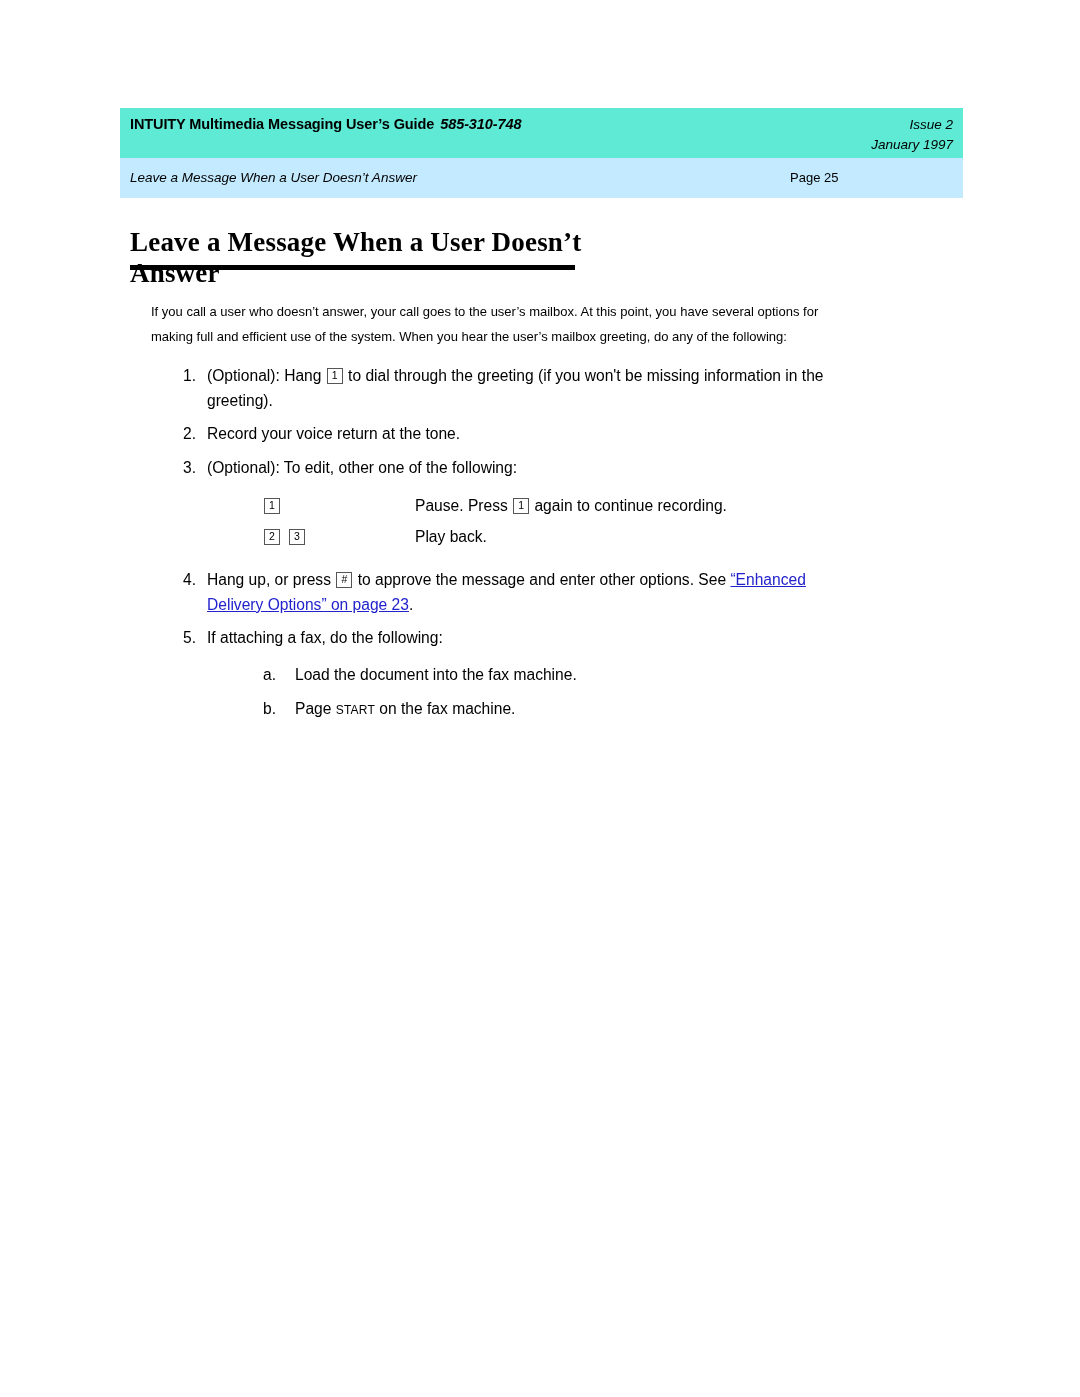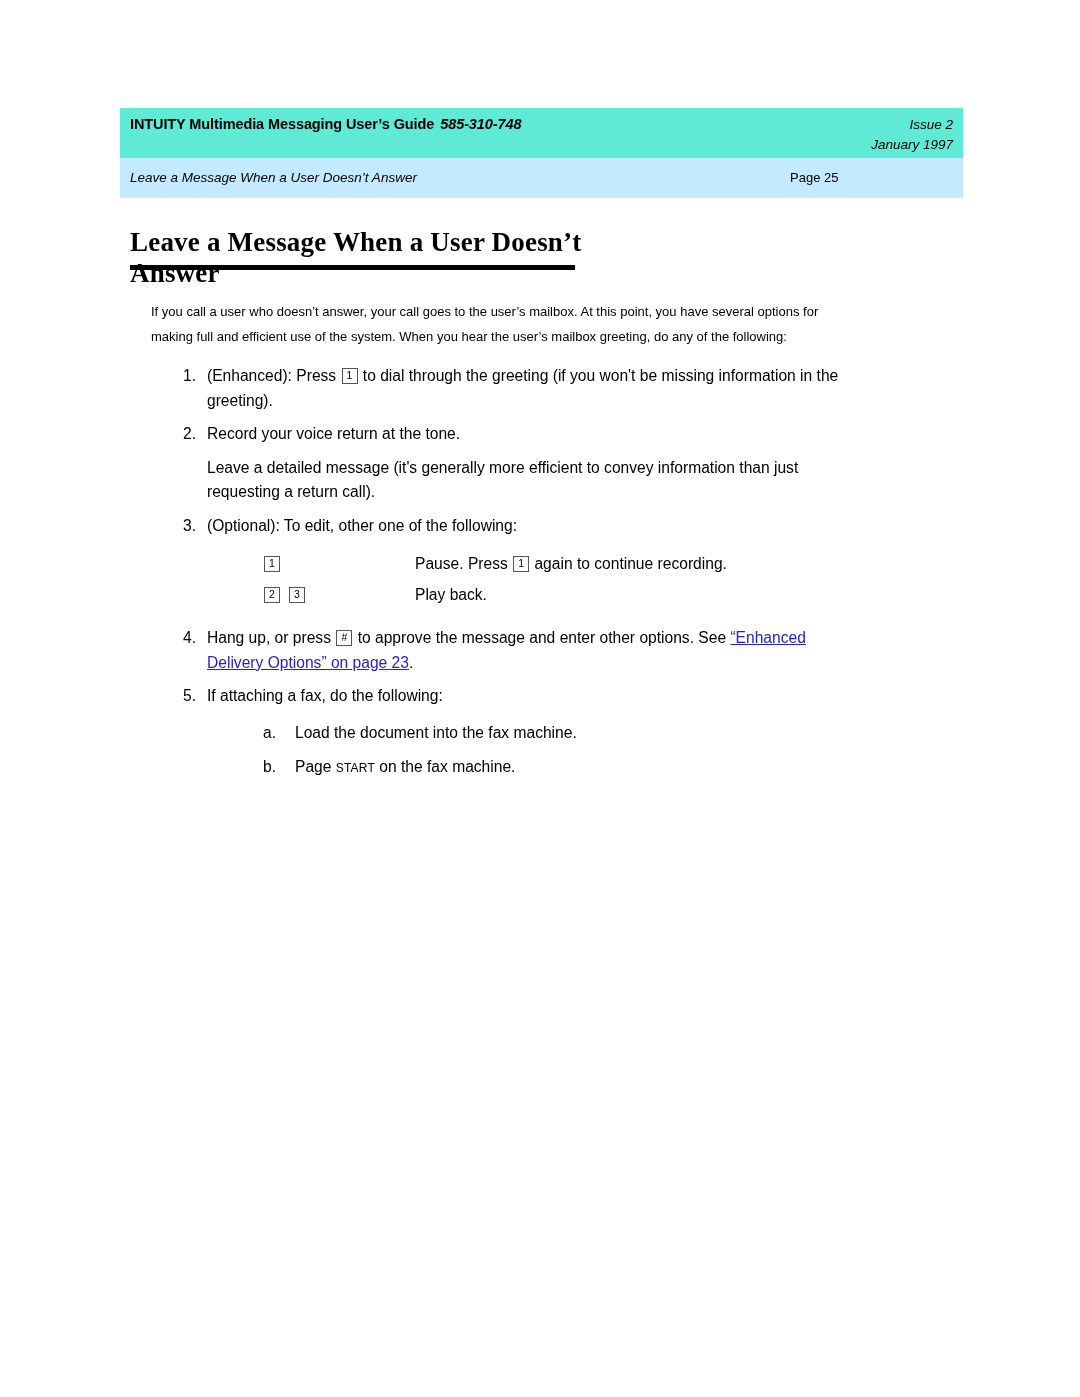--- a/index.html
+++ b/index.html
@@ -240,33 +240,30 @@
 
   <h1 class="section-title">Leave a Message When a User Doesn’t Answer</h1>
   <div class="title-rule"></div>
 
   <p class="body-text">If you call a user who doesn’t answer, your call goes to the user’s mailbox. At this point, you have several options for making full and efficient use of the system. When you hear the user’s mailbox greeting, do any of the following:</p>
 
   <div class="num-list">
 
     <div class="li">
       <span class="marker">1.</span>
-      <span>(Enhanced): Press</span>
+      <span>(Optional): Hang</span>
       <span class="key">1</span>
       <span>to dial through the greeting (if you won't be missing information in the greeting).</span>
     </div>
 
     <div class="li">
       <span class="marker">2.</span>
       <span>Record your voice return at the tone.</span>
     </div>
 
-    <div class="li-cont">
-      <span>Leave a detailed message (it's generally more efficient to convey information than just requesting a return call).</span>
-    </div>
 
     <div class="li">
       <span class="marker">3.</span>
       <span>(Optional): To edit, other one of the following:</span>
     </div>
 
     <div class="key-table">
 
       <div class="key-row">
         <span class="key-seq">

